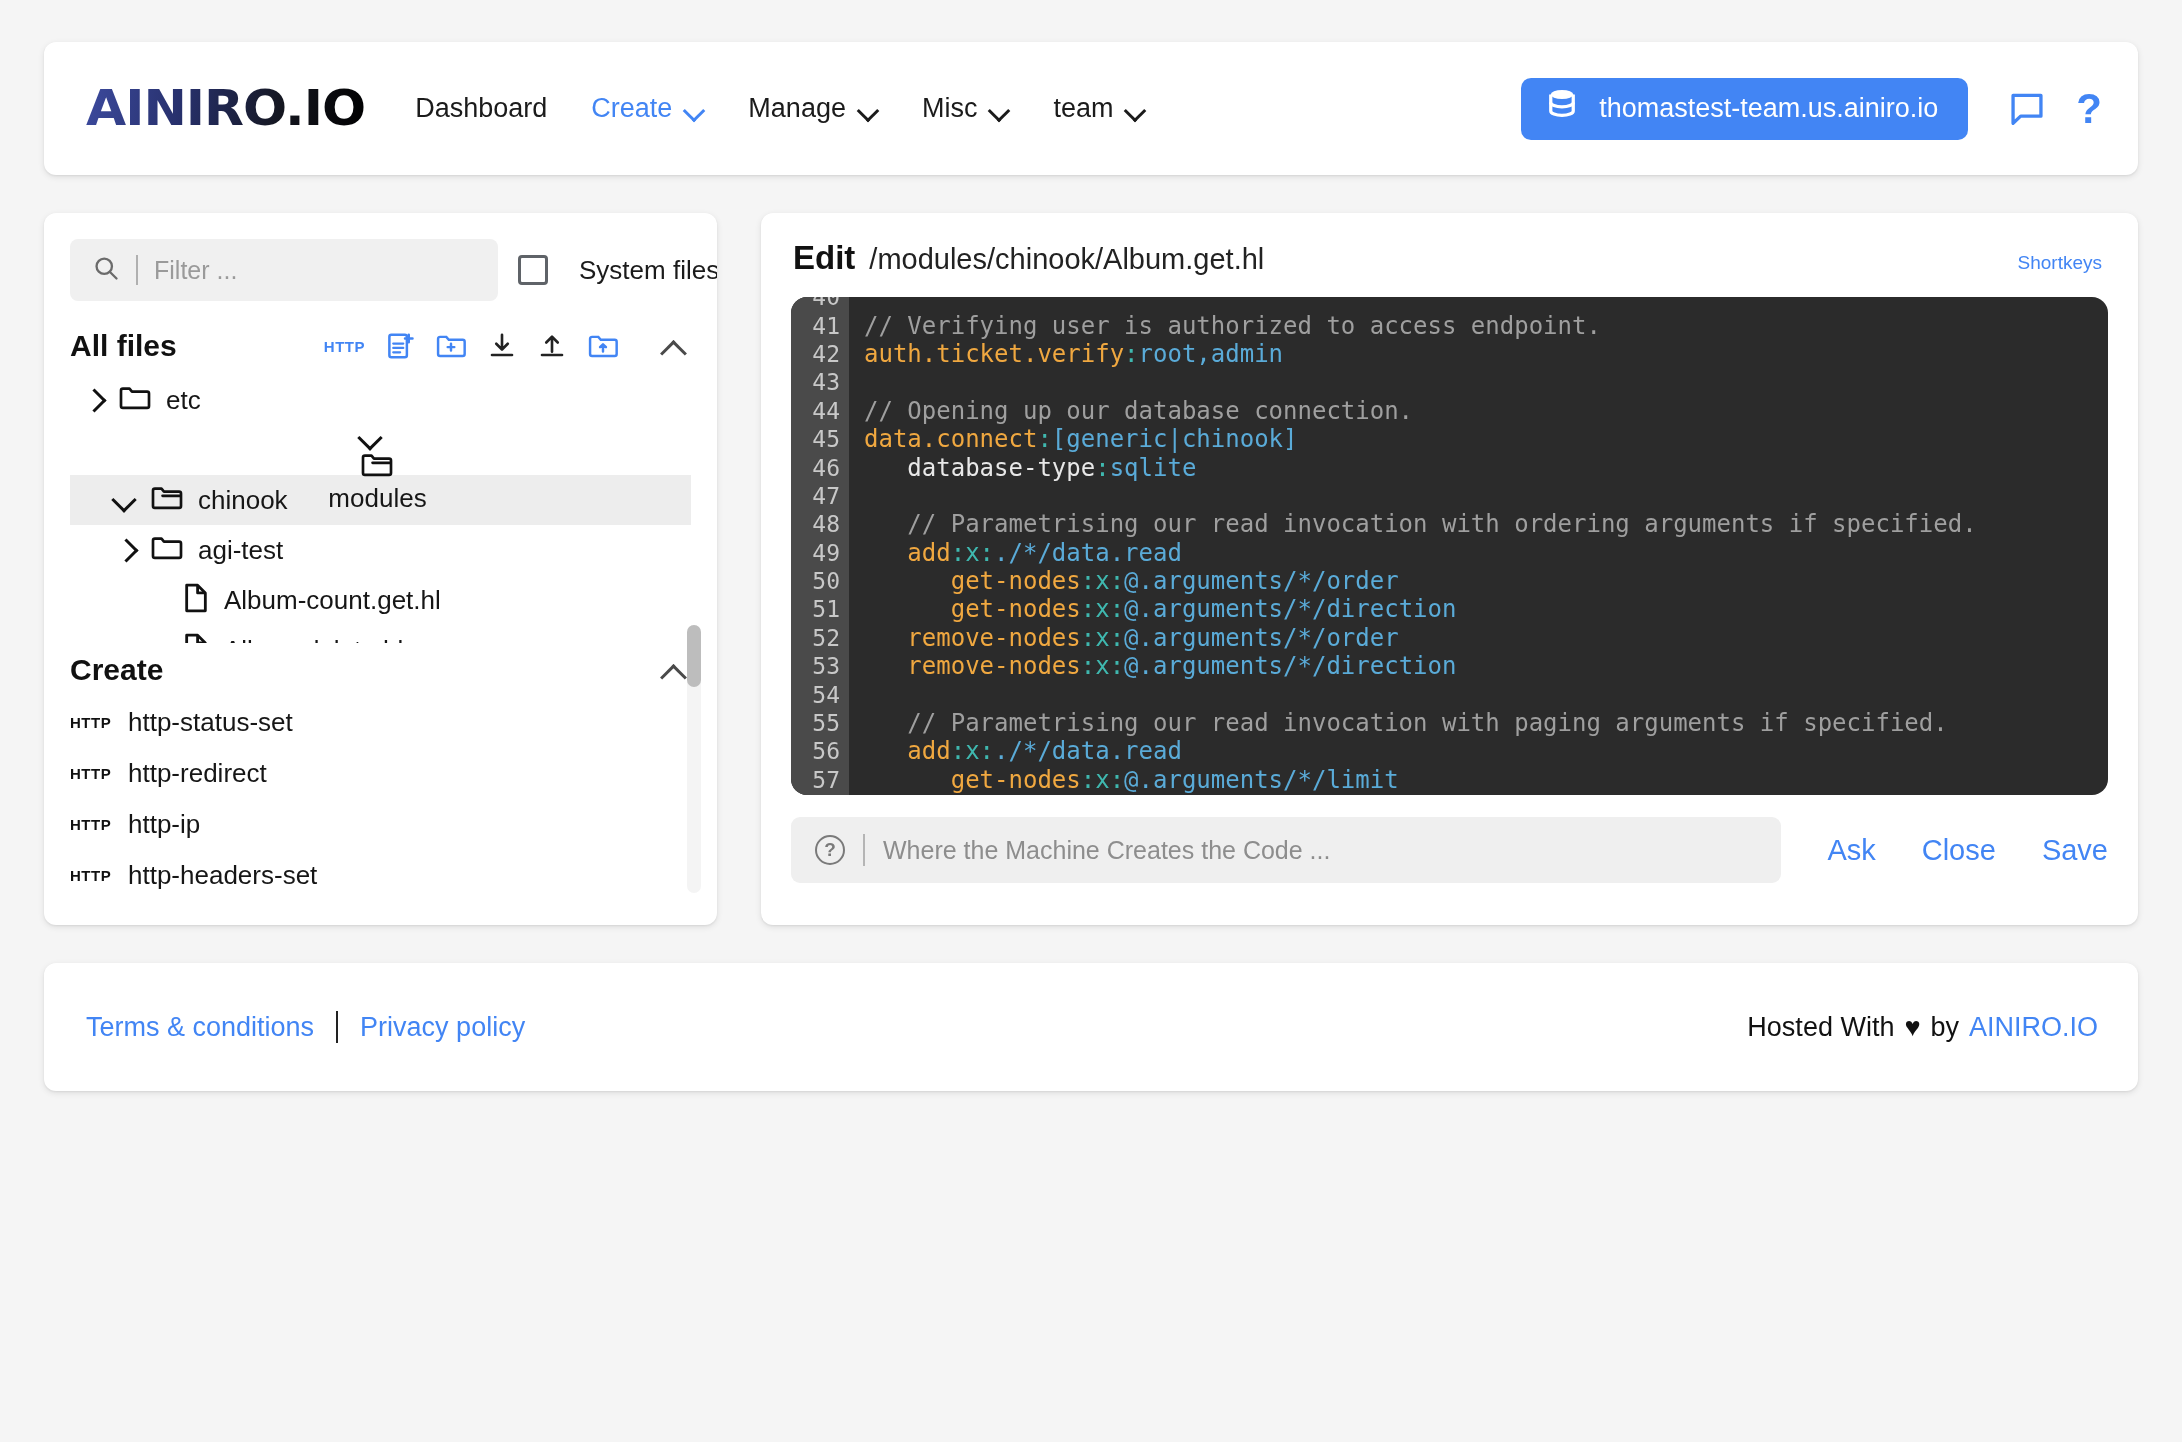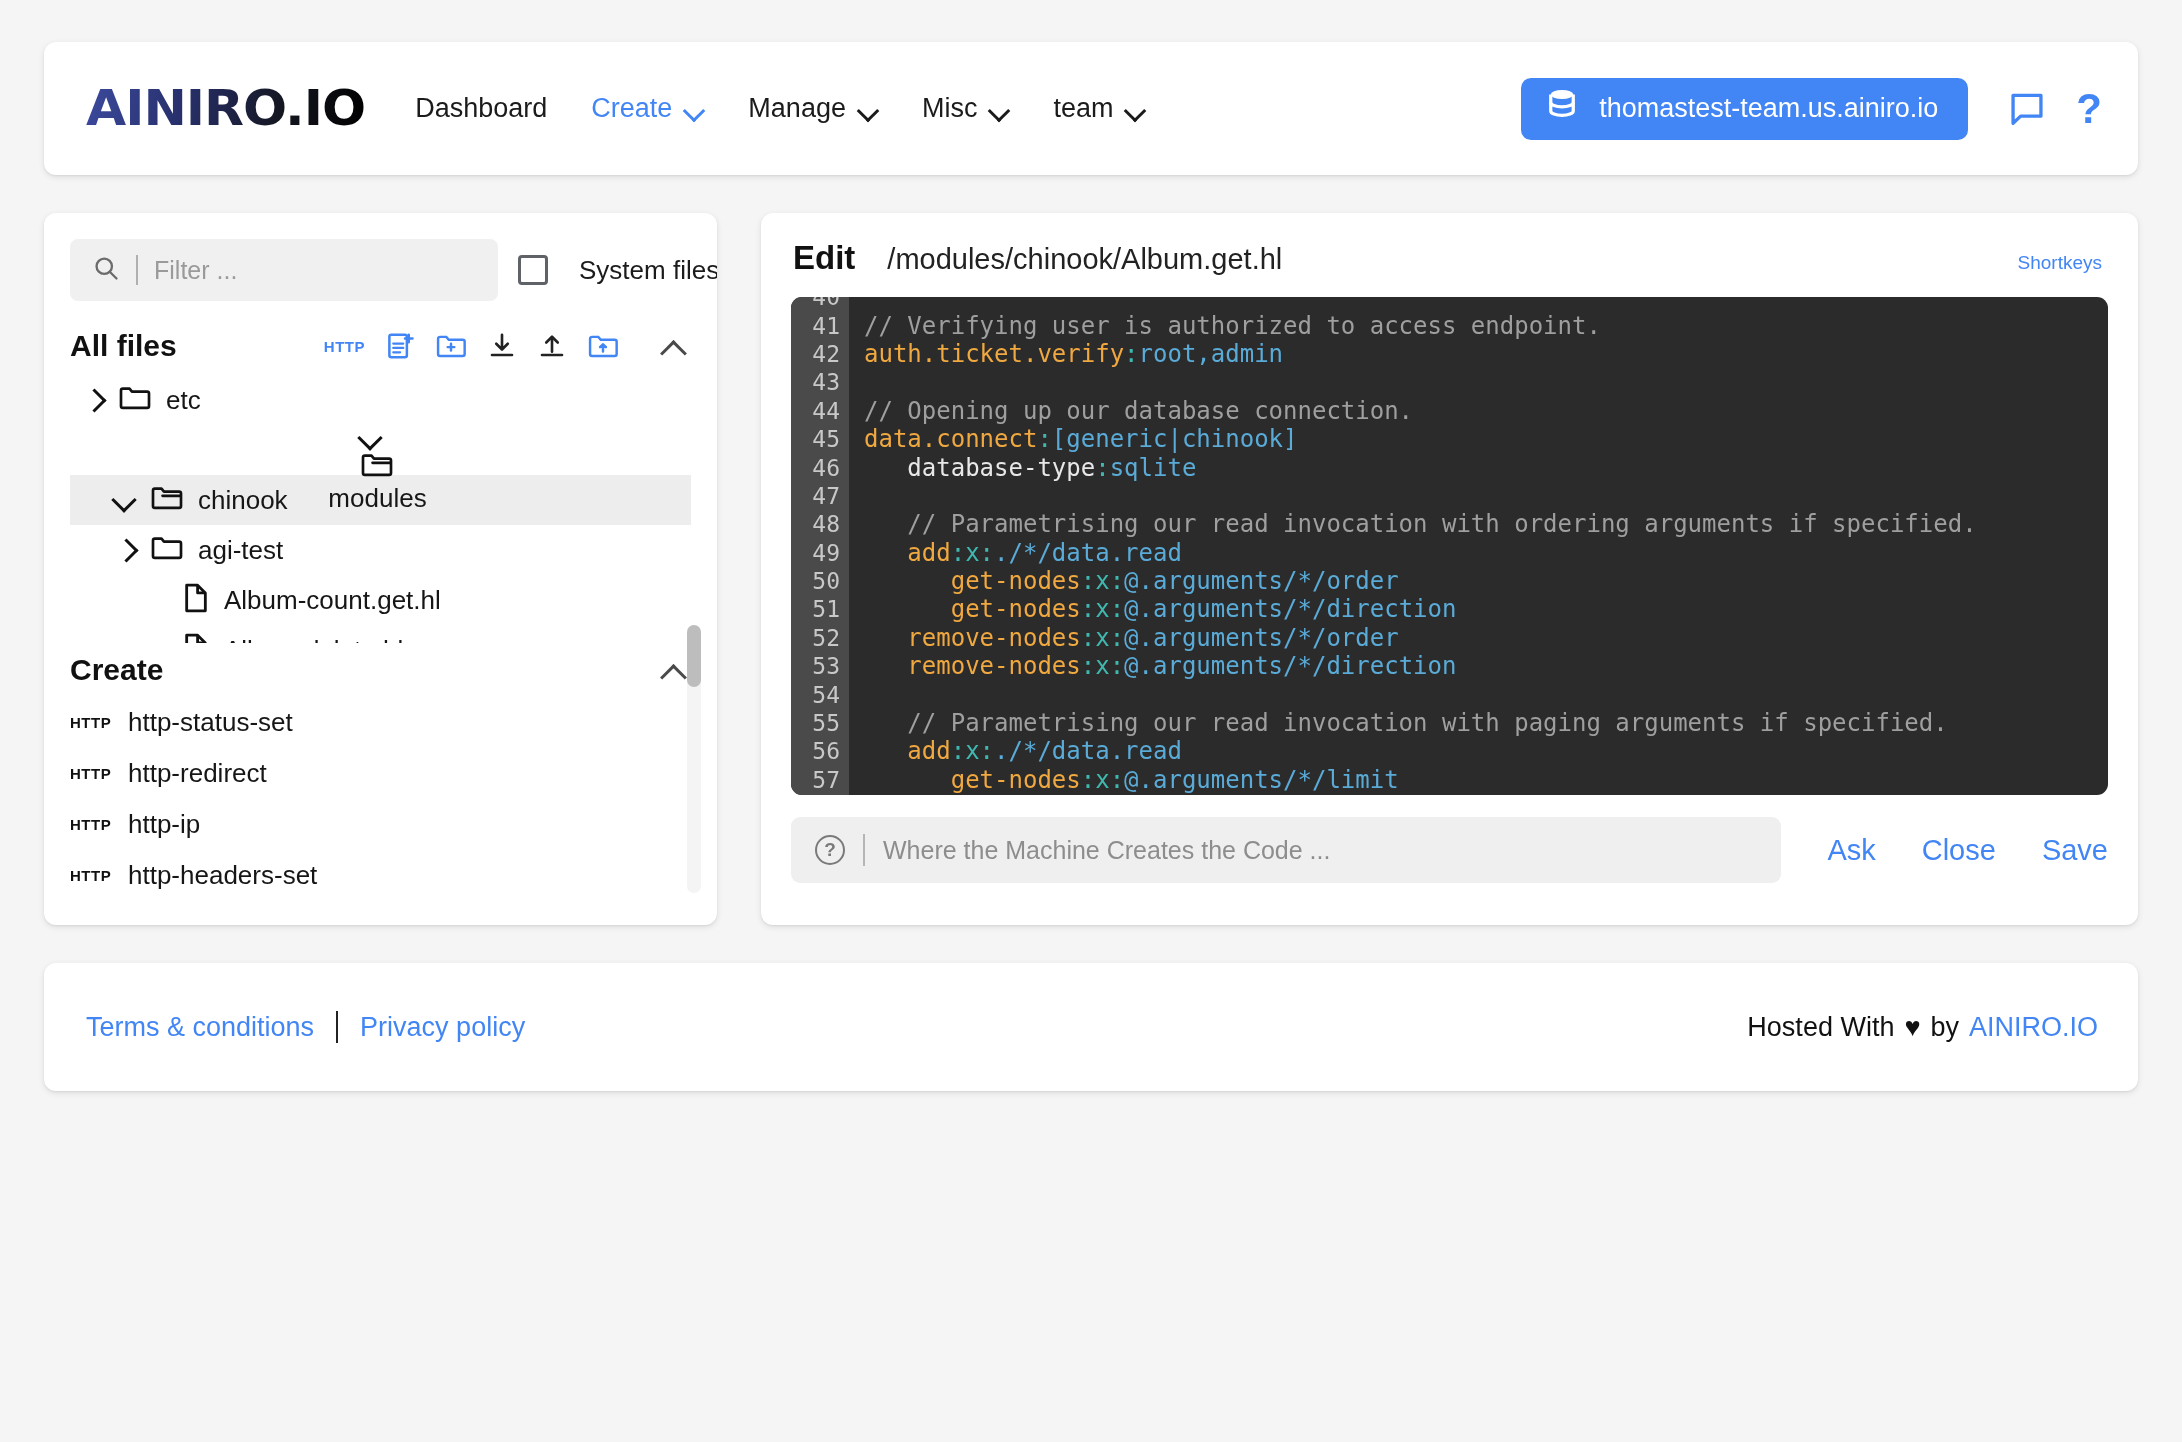--- a/index.html
+++ b/index.html
@@ -289,30 +289,30 @@
     height: 712px;
     padding: 26px 30px 0 30px;
     display: flex;
     flex-direction: column;
   }
   .editor-head {
     display: flex; align-items: baseline;
     padding: 0 6px 0 2px;
   }
   .edit-word { font-size: 33px; font-weight: 700; color: #111; }
-  .edit-path { font-size: 29px; color: #222; margin-left: 32px; }
+  .edit-path { font-size: 29px; color: #222; margin-left: 14px; }
   .shortkeys {
     margin-left: auto; font-size: 19px; color: #4285f4; cursor: pointer;
   }
 
   .code-wrap {
     margin-top: 20px;
     height: 498px;
     background: #2b2b2b;
-    border-radius: 11px;
+    border-radius: 16px;
     overflow: hidden;
     position: relative;
     display: flex;
   }
   .gutter-bg {
     position: absolute; left: 0; top: 0; bottom: 0;
     width: 58px; background: #4a4a4a;
   }
   .code-scroll {
     position: relative;

